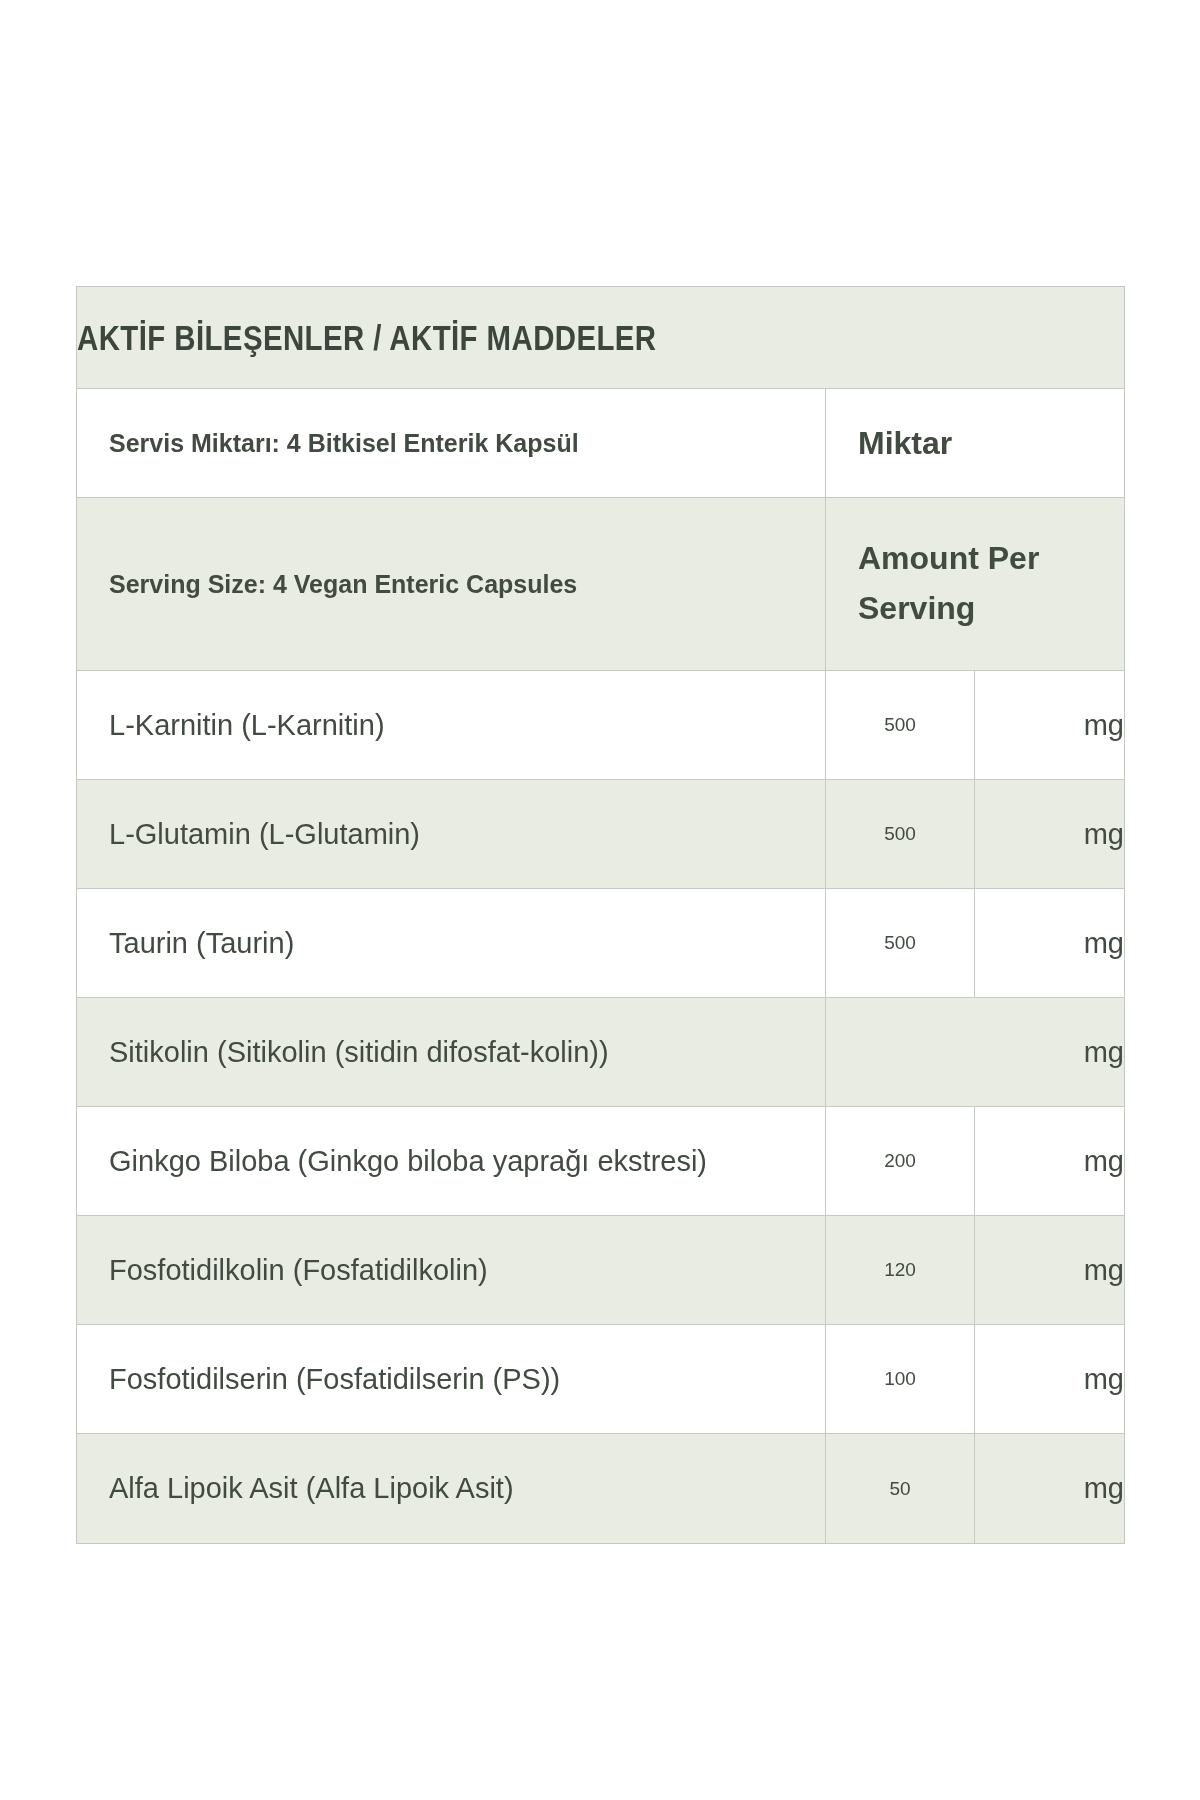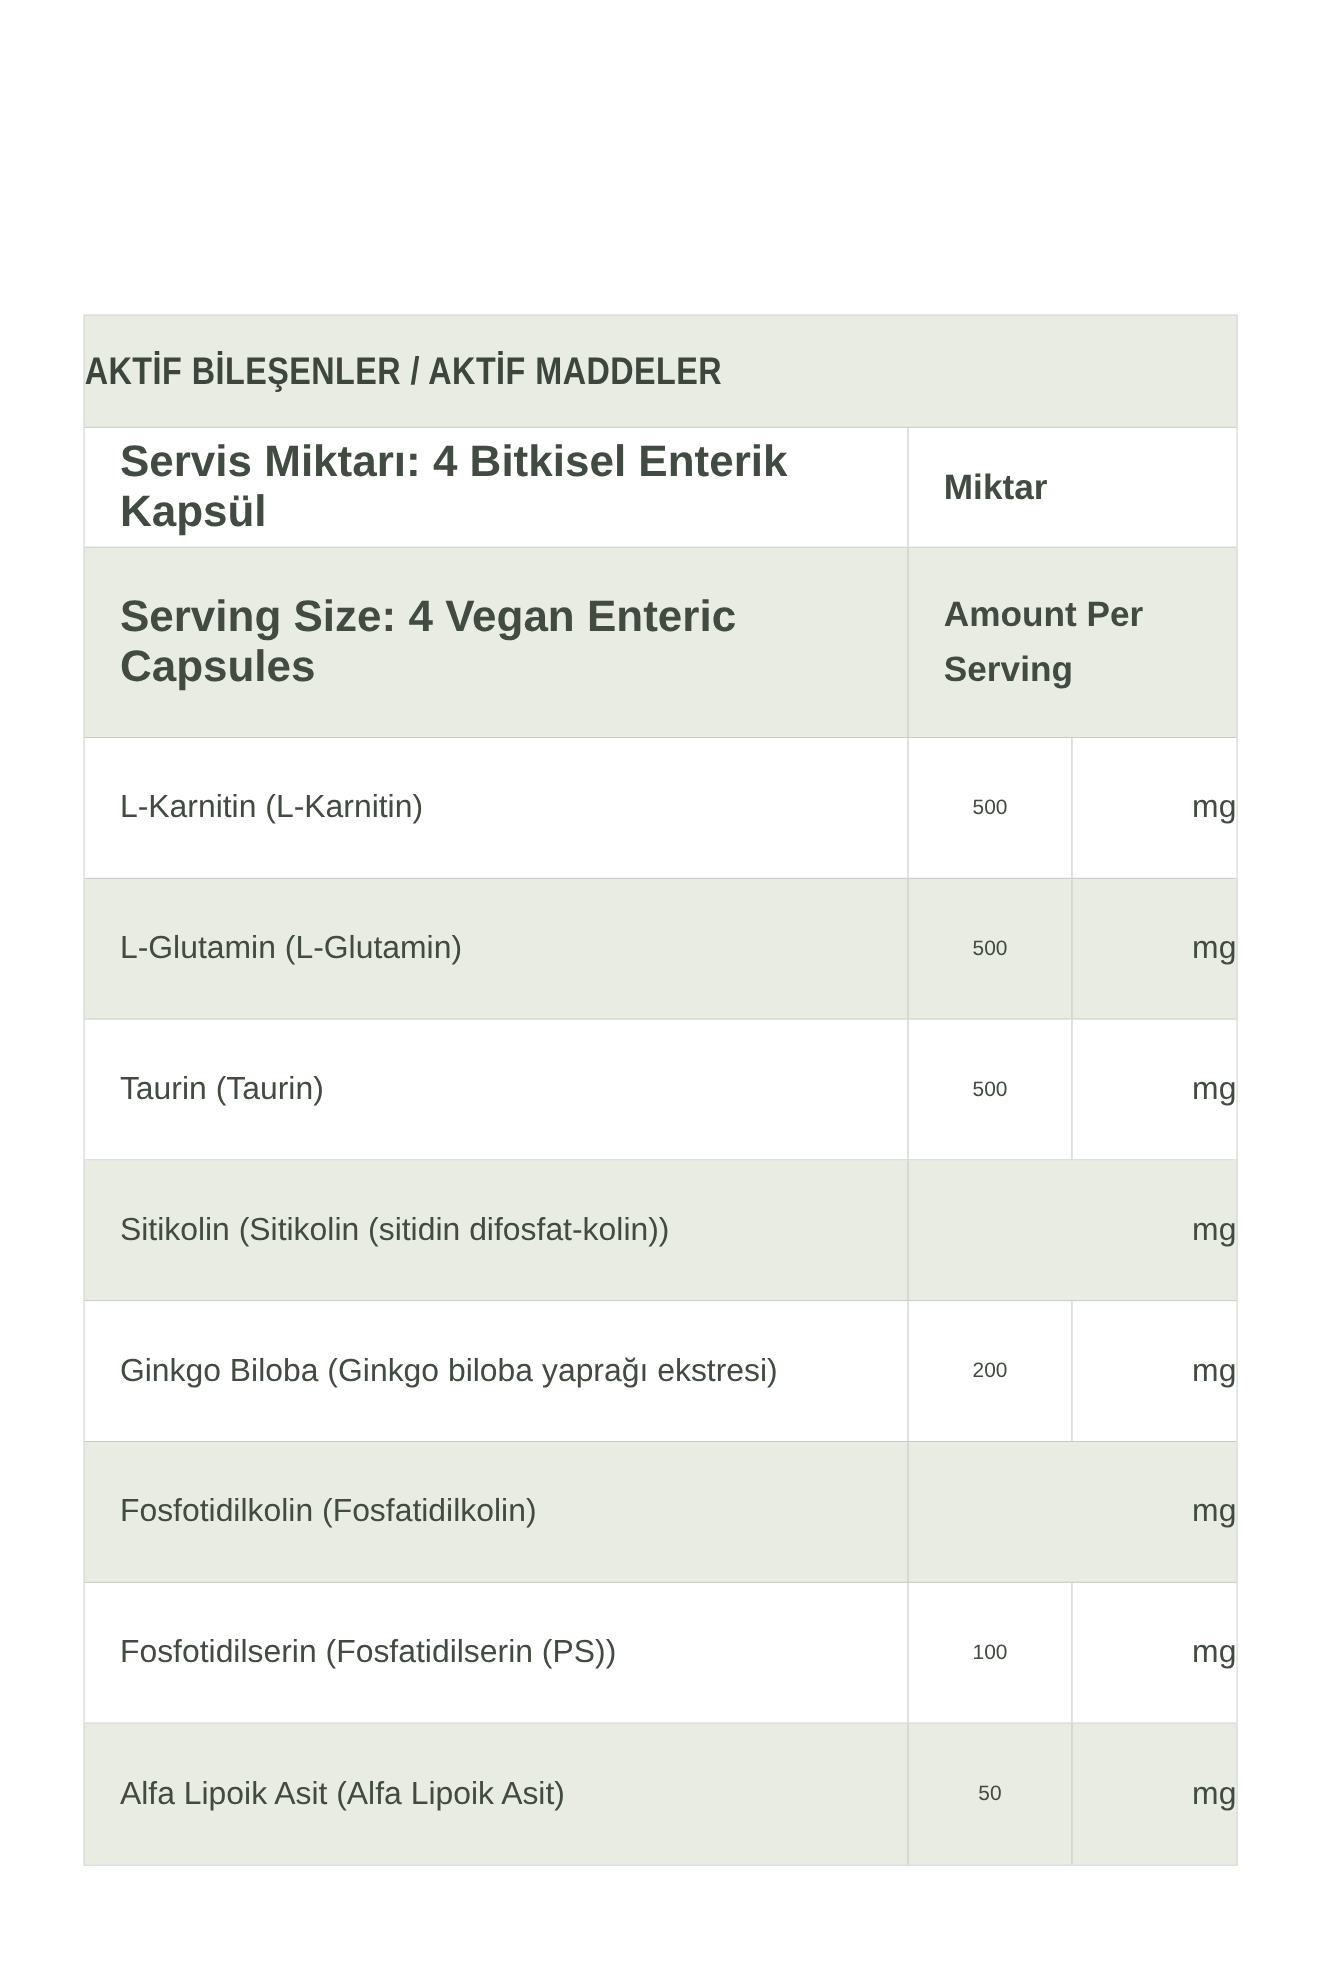--- a/index.html
+++ b/index.html
@@ -27,21 +27,21 @@
     display: flex;
     box-sizing: border-box;
     border-bottom: 1px solid #c5cac3;
     background: #ffffff;
   }
   .row:last-child { border-bottom: none; }
   .row.green { background: #e9ece3; }
   .h-title   { height: 102px; }
   .h-serv    { height: 109px; }
   .h-serving { height: 173px; }
-  .h-item    { height: 128px; }
+  .h-item    { height: 109px; }
 
   .cell {
     display: flex;
     align-items: center;
     box-sizing: border-box;
   }
   .cell-name {
     flex: 0 0 749px;
     padding-left: 32px;
     padding-right: 20px;
@@ -72,21 +72,21 @@
   }
   .title-text {
     font-size: 35px;
     font-weight: bold;
     letter-spacing: 0.5px;
     transform: scaleX(0.84);
     transform-origin: left center;
     white-space: nowrap;
     color: #3c463c;
   }
-  .bold-label { font-weight: bold; font-size: 40px; }
+  .bold-label { font-weight: bold; font-size: 25px; }
   .wrap-2 { white-space: pre-line; line-height: 1.55; }
 </style>
 </head>
 <body>
 
 <div class="facts-table">
 
   <div class="row green h-title">
     <div class="cell cell-title">
       <span class="title-text">AKTİF BİLEŞENLER / AKTİF MADDELER</span>
@@ -166,20 +166,23 @@
     </div>
     <div class="cell cell-unit">
       <span>mg</span>
     </div>
   </div>
 
   <div class="row green h-item">
     <div class="cell cell-name">
       <span>Fosfotidilkolin (Fosfatidilkolin)</span>
     </div>
+    <div class="cell cell-amount">
+      <span>120</span>
+    </div>
     <div class="cell cell-unit">
       <span>mg</span>
     </div>
   </div>
 
   <div class="row h-item">
     <div class="cell cell-name">
       <span>Fosfotidilserin (Fosfatidilserin (PS))</span>
     </div>
     <div class="cell cell-amount">

